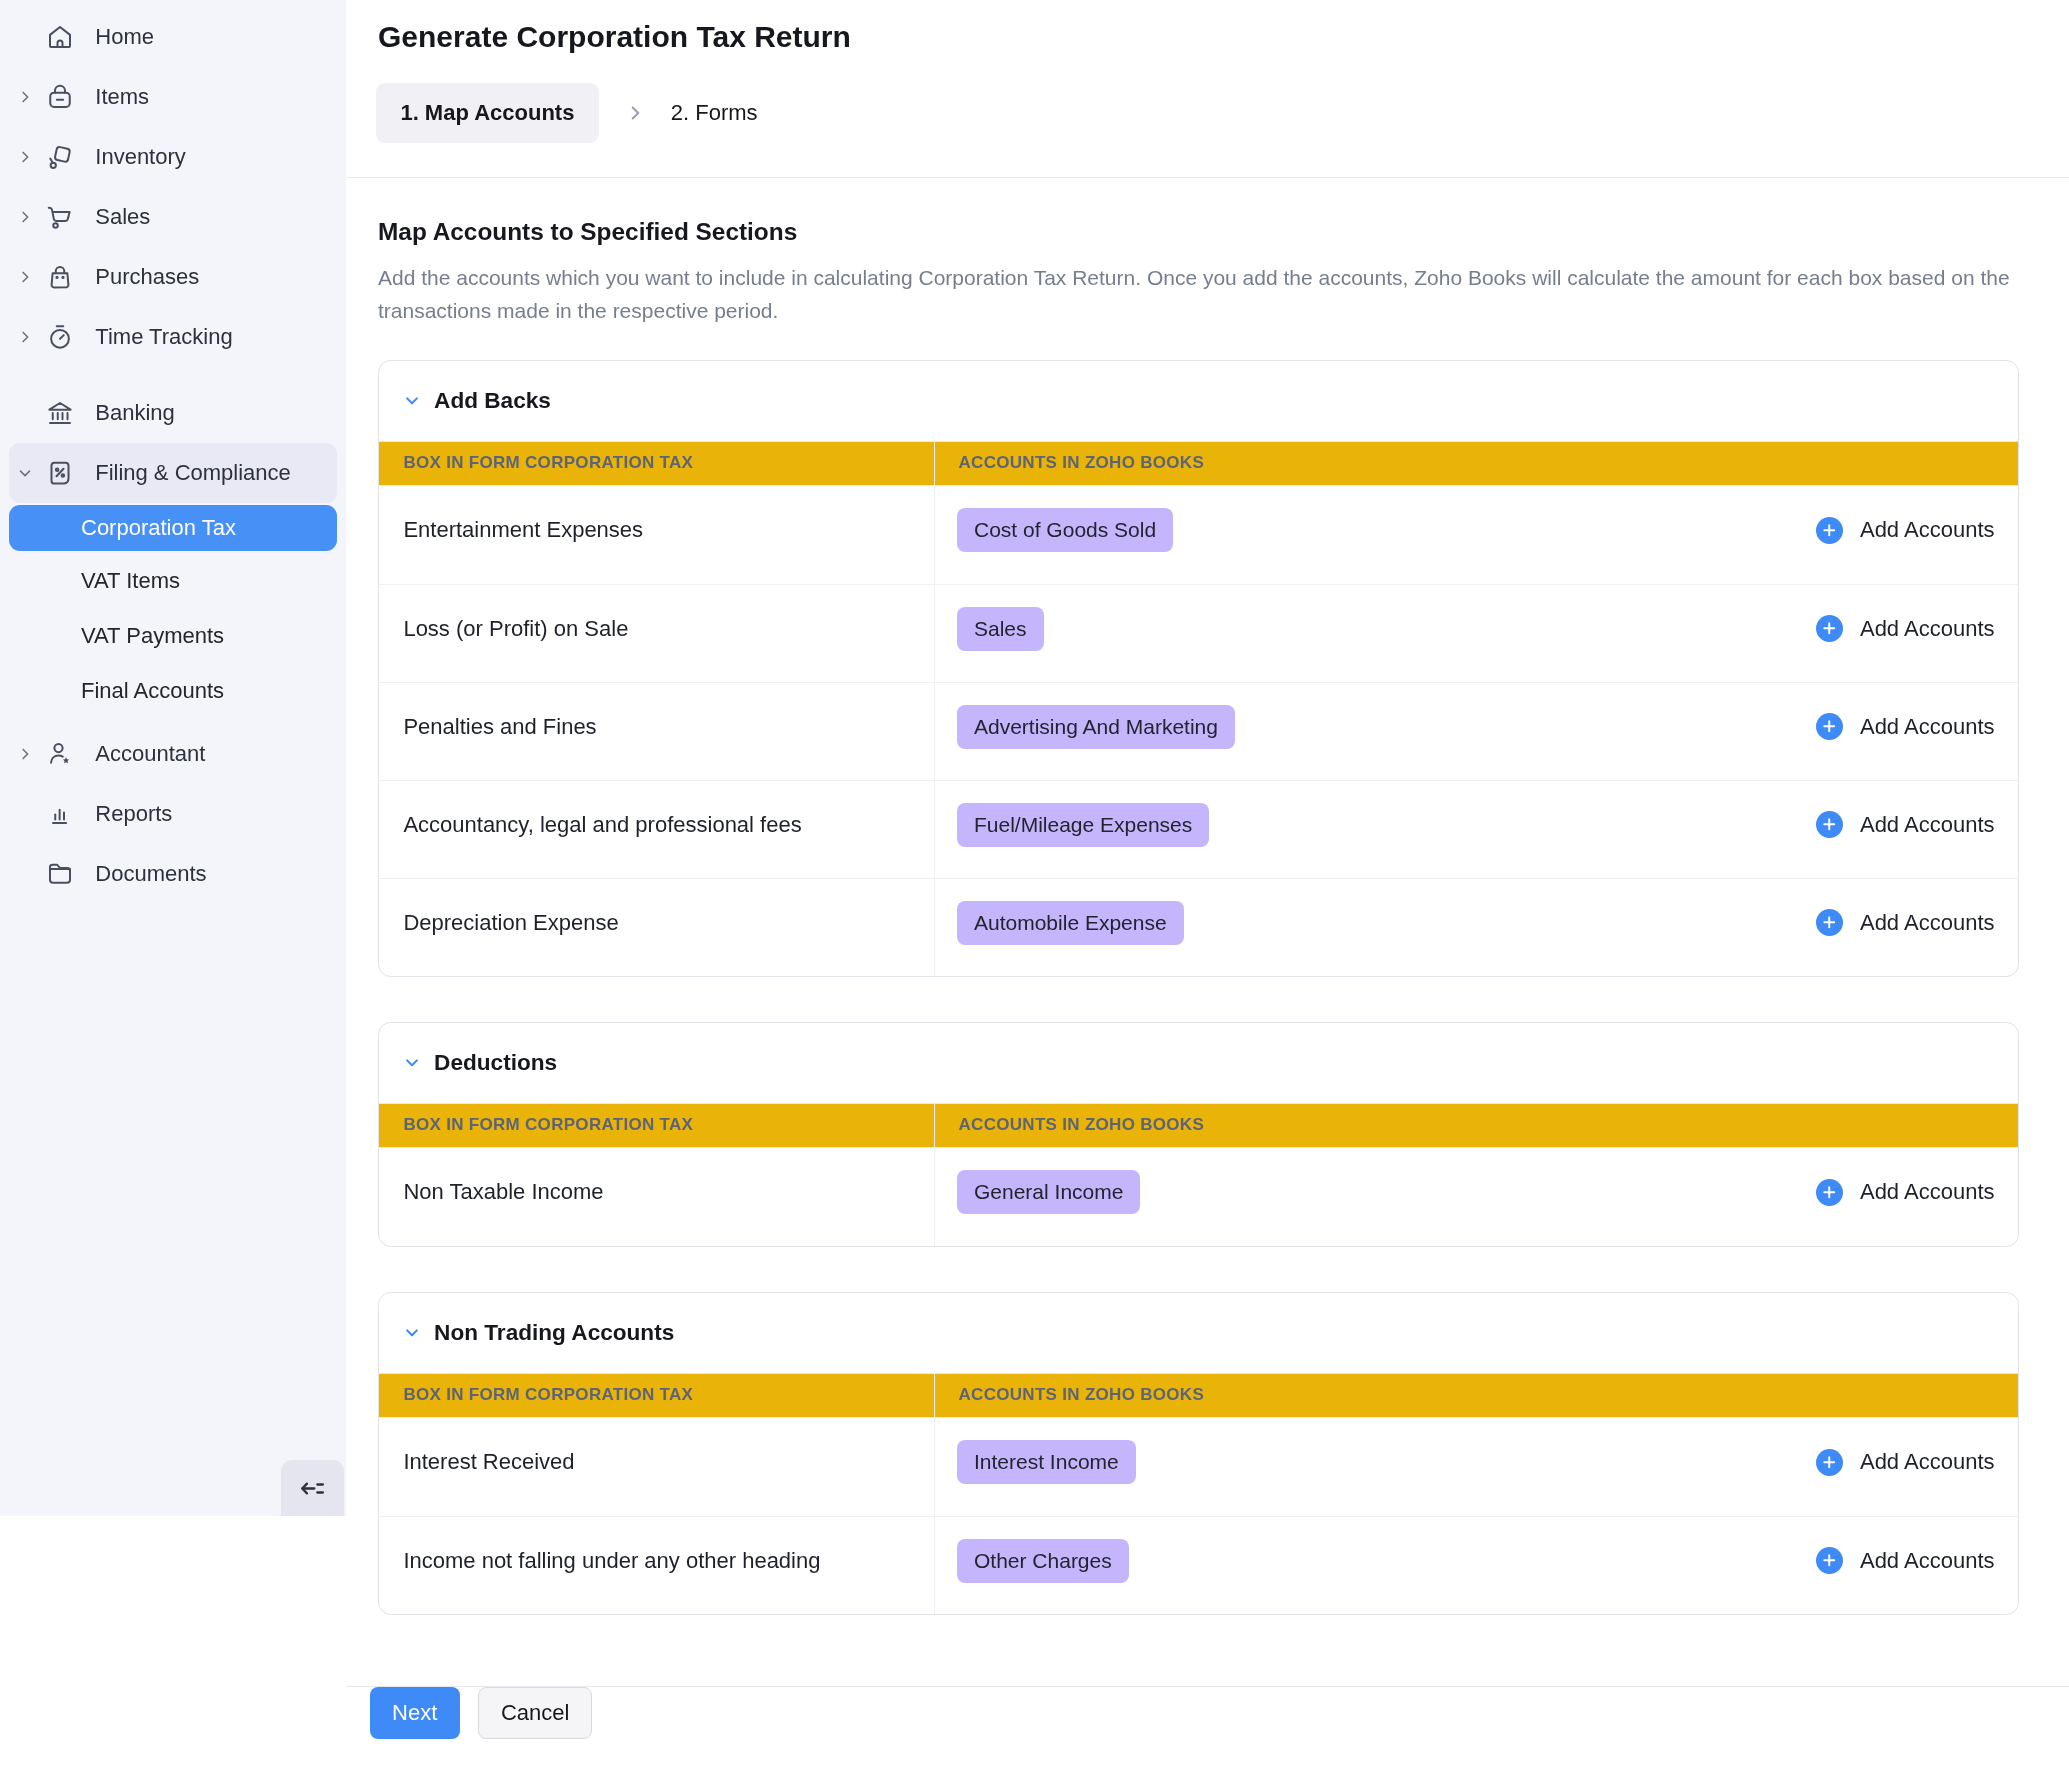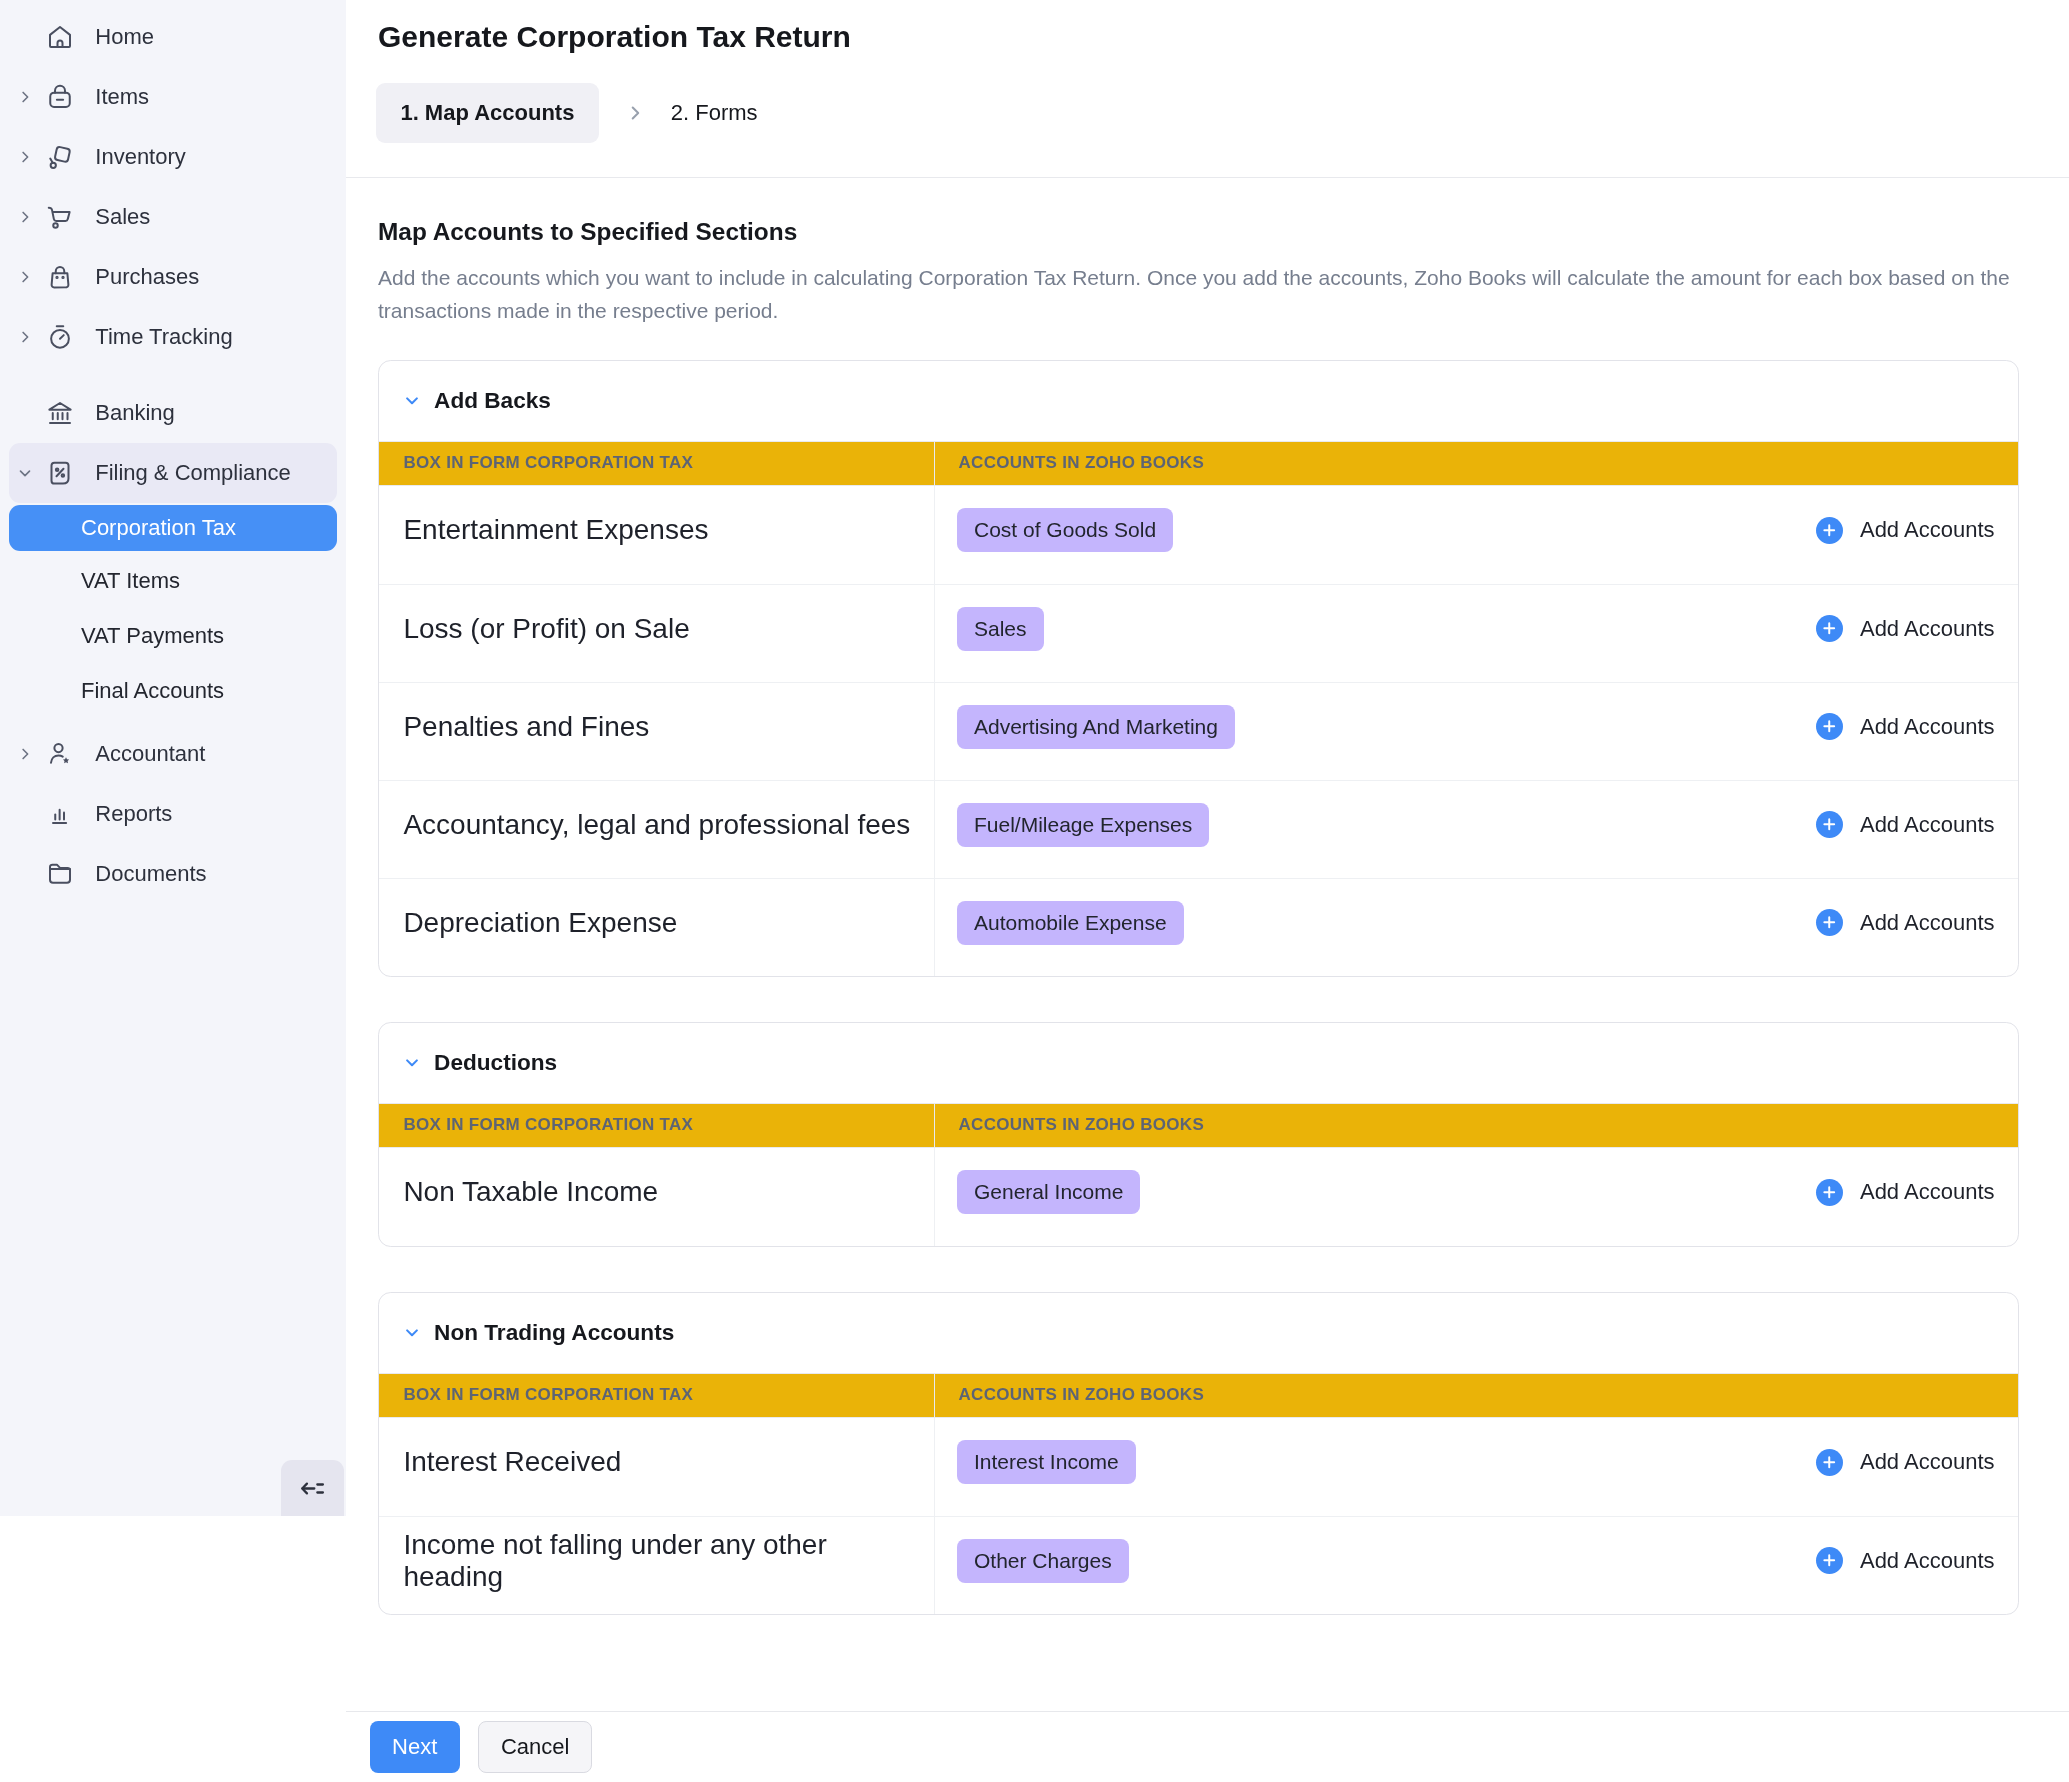--- a/index.html
+++ b/index.html
@@ -101,21 +101,21 @@
     display: flex; align-items: center;
     font-size: 17px; font-weight: bold; color: #5d6474; letter-spacing: 0.3px;
   }
   .th-box { width: 555px; flex: none; padding-left: 24.4px; }
   .th-accounts { flex: 1; padding-left: 23.5px; border-left: 0.9px solid #e9eaee; }
 
   .row { display: flex; height: 98px; }
   .row + .row { border-top: 0.9px solid #eef0f3; }
   .cell-box {
     width: 555px; flex: none; padding: 0 22px 9px 24.4px;
-    display: flex; align-items: center; font-size: 28px; color: #1e212a;
+    display: flex; align-items: center; font-size: 22px; color: #1e212a;
   }
   .cell-accounts {
     flex: 1; border-left: 0.9px solid #eef0f3;
     display: flex; align-items: center; justify-content: space-between;
     padding: 0 23.5px 9px 22px;
   }
   .chips { display: flex; gap: 11px; }
   .chip {
     background: #c4b5fd; border-radius: 8.1px; padding: 10px 17px;
     font-size: 21px; color: #22252e; white-space: nowrap;
@@ -123,23 +123,23 @@
   .add-accounts {
     display: flex; align-items: center; gap: 17px;
     font-size: 22px; color: #1e212a; cursor: pointer; white-space: nowrap;
   }
   .plus-circle {
     width: 27px; height: 27px; border-radius: 50%; background: #3e8af7;
     display: flex; align-items: center; justify-content: center; flex: none;
   }
 
   .footer {
-    position: absolute; left: 0; right: 0; bottom: 0; height: 71px;
+    position: absolute; left: 0; right: 0; bottom: 0; height: 96px;
     border-top: 0.9px solid #e7e8ec; background: #fff;
-    display: flex; align-items: center; gap: 18px; padding-left: 23.5px;
+    display: flex; align-items: flex-start; gap: 18px; padding-left: 23.5px;
   }
   .btn {
     height: 52px; border-radius: 8.1px; font-size: 22px;
     font-family: "Liberation Sans", "DejaVu Sans", sans-serif; cursor: pointer;
   }
   .btn-next { background: #3e8af7; color: #fff; border: none; padding: 0 22.6px; }
   .btn-cancel { background: #f5f5f8; color: #16181d; border: 0.9px solid #d9dae1; padding: 0 22px; }
 </style>
 </head>
 <body>

